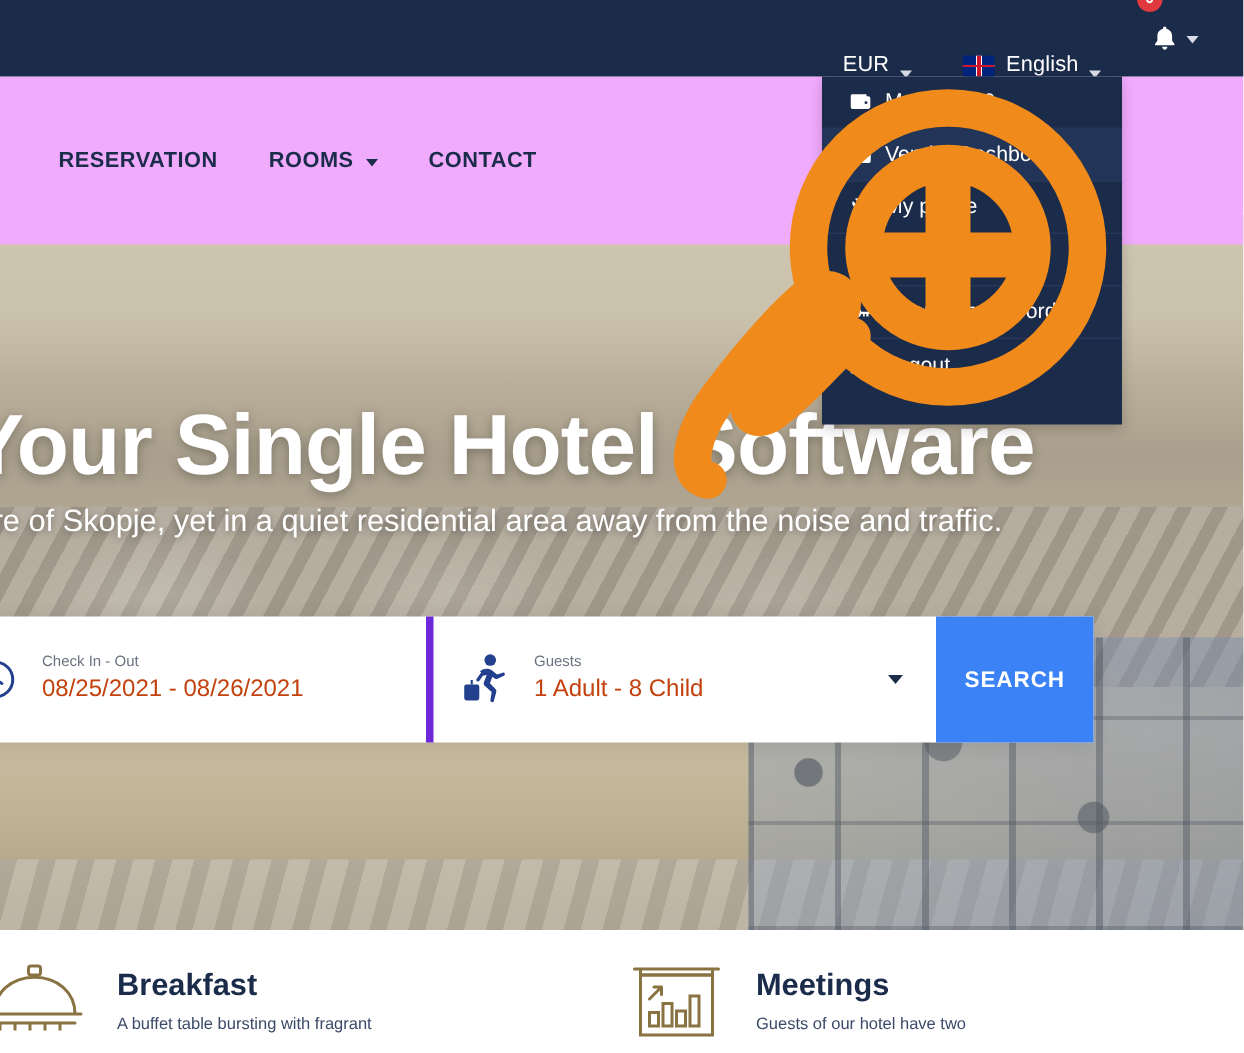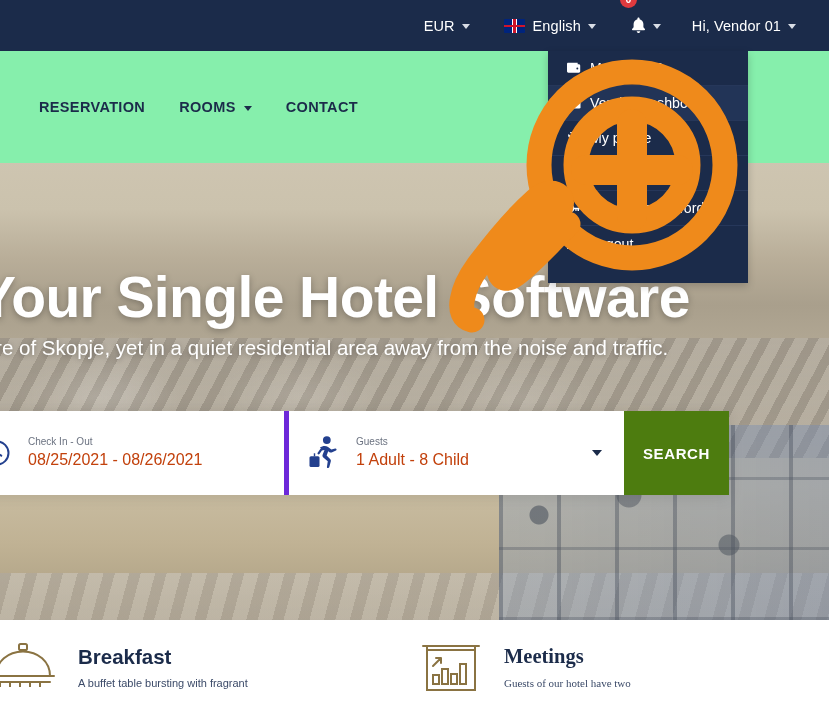--- a/index.html
+++ b/index.html
@@ -16,21 +16,21 @@
     position: absolute; top: 0; left: 0; width: 829px; height: 51px;
     background: #1b2b4a;
     z-index: 30;
   }
   .topbar-inner {
     position: absolute; right: 0; top: 0; height: 51px;
     display: flex; align-items: center; gap: 0px;
     padding-right: 16px;
   }
   .tb-item {
-    display: flex; align-items: center;
+    display: flex; align-items: flex-end;
     color: #ffffff; font-size: 14.5px; letter-spacing: .1px;
     padding: 0 17px; height: 51px; cursor: pointer; white-space: nowrap;
   }
   .caret {
     display: inline-block; margin-left: 7px;
     width: 0; height: 0;
     border-left: 4.5px solid transparent;
     border-right: 4.5px solid transparent;
     border-top: 5px solid #d9dde6;
     position: relative; top: 1px;
@@ -60,21 +60,21 @@
     background: #e03a3e; color: #fff;
     font-size: 10.5px; font-weight: bold;
     min-width: 17px; height: 17px; border-radius: 9px;
     display: flex; align-items: center; justify-content: center;
     padding: 0 4px; line-height: 1;
   }
 
   
   .navbar {
     position: absolute; top: 51px; left: 0; width: 829px; height: 112px;
-    background: #86efac;
+    background: #f0abfc;
     z-index: 20;
     display: flex; align-items: center;
   }
   .nav-items { display: flex; align-items: center; padding-left: 22px; }
   .nav-item {
     color: #1b2b4a; font-size: 14.5px; font-weight: bold; letter-spacing: .35px;
     padding: 0 17px; cursor: pointer; white-space: nowrap;
     display: flex; align-items: center;
   }
   .nav-caret {
@@ -210,35 +210,35 @@
   .sb-label { font-size: 10px; color: #6b7280; line-height: 1.35; }
   .sb-value { font-size: 16px; color: #c2410c; line-height: 1.4; white-space: nowrap; }
   .sb-dropcaret {
     position: absolute; right: 22px; top: 50%; transform: translateY(-50%);
     width: 0; height: 0;
     border-left: 5px solid transparent; border-right: 5px solid transparent;
     border-top: 6px solid #1b2b4a;
   }
   .sb-search-btn {
     flex: none; width: 105px;
-    background: #4d7c0f; color: #ffffff;
+    background: #3b82f6; color: #ffffff;
     display: flex; align-items: center; justify-content: center;
     font-size: 15px; font-weight: bold; letter-spacing: .6px;
     cursor: pointer;
   }
 
   
   .features {
     position: absolute; left: 0; top: 620px; width: 829px; height: 82px;
     background: #ffffff; z-index: 8;
     display: flex; align-items: flex-start; padding-top: 22px;
   }
   .feature { display: flex; align-items: flex-start; }
   .feature.f1 { width: 420px; padding-left: 0px; margin-left: -10px; }
-  .feature.f2 { width: 409px; padding-left: 10px; font-family: Liberation Serif, serif; }
+  .feature.f2 { width: 409px; padding-left: 10px; }
   .f-ico { flex: none; margin-right: 22px; color: #8a7342; }
   .f-body { padding-top: 2px; }
   .f-title { font-size: 20.5px; font-weight: bold; color: #1b2b4a; line-height: 1.25; }
   .f-desc { font-size: 11px; color: #3b4a68; line-height: 1.45; margin-top: 6px; white-space: nowrap; }
 
   
   .zoom-cursor {
     position: absolute; left: 420px; top: 28px; width: 320px; height: 320px;
     z-index: 60; pointer-events: none;
   }
@@ -358,24 +358,20 @@
       <div class="bell-wrap">
         <span class="bell">
           <svg width="15" height="17" viewBox="0 0 15 17" fill="#ffffff">
             <path d="M7.5 0.6c-.6 0-1.1.5-1.1 1.1v.5C4.2 2.7 2.6 4.7 2.6 7v3.2L1.1 12.1c-.35.45 0 1.1.55 1.1h11.7c.58 0 .9-.65.55-1.1l-1.5-1.9V7c0-2.3-1.6-4.3-3.8-4.8v-.5c0-.6-.5-1.1-1.1-1.1z"></path>
             <path d="M5.7 14.2c.2 1.1 1.0 1.9 1.8 1.9s1.6-.8 1.8-1.9z"></path>
           </svg>
         </span>
         <span class="badge">0</span>
         <span class="caret"></span>
       </div>
-      <div class="tb-item">
-        <span>Hi, Vendor 01</span>
-        <span class="caret"></span>
-      </div>
     </div>
   </div>
 
   <div class="user-dropdown">
     <div class="dd-item">
       <span class="dd-icon">
         <svg width="14" height="12" viewBox="0 0 16 13" fill="#ffffff">
           <path d="M1.2 2.2h12.3c.9 0 1.6.7 1.6 1.6v6.4c0 .9-.7 1.6-1.6 1.6H1.6c-.9 0-1.6-.7-1.6-1.6V1.9C0 1.2.6.6 1.3.6h10.9v1.6z"></path>
           <circle cx="11.8" cy="7" r="1.1" fill="#1b2b4a"></circle>
         </svg>

